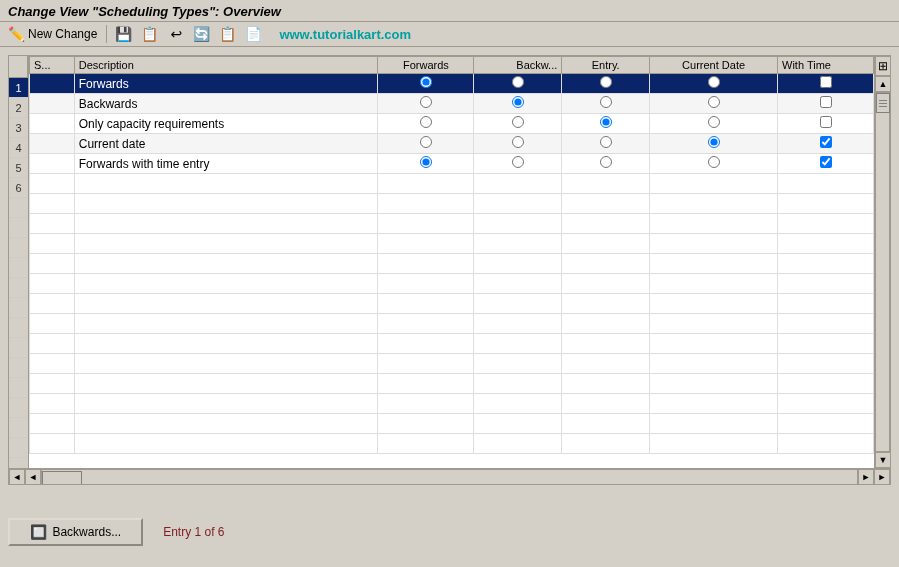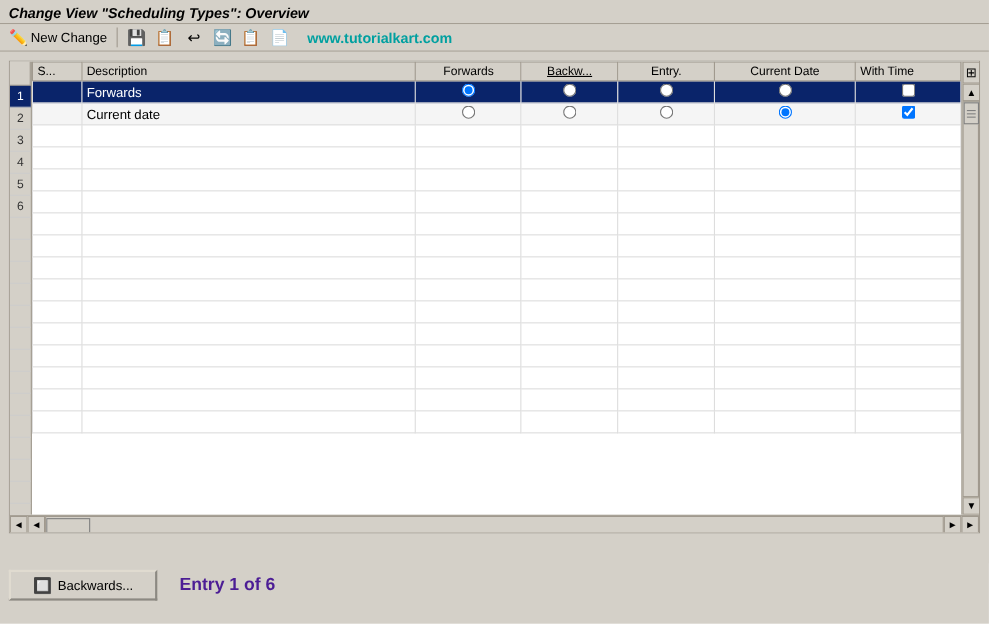--- a/index.html
+++ b/index.html
@@ -185,23 +185,22 @@
       font-size: 12px;
       cursor: pointer;
       display: flex;
       align-items: center;
       gap: 5px;
     }
     .position-icon {
       font-size: 14px;
     }
     .entry-info {
-      font-size: 16px;
-      color: #4c1d95;
-      font-weight: bold;
+      font-size: 12px;
+      color: #7f1d1d;
     }
     input[type="radio"] {
       width: 12px;
       height: 12px;
       cursor: pointer;
       margin: 0;
     }
     input[type="checkbox"] {
       width: 12px;
       height: 12px;
@@ -271,44 +270,71 @@
         <div class="row-num-cell"></div>
       </div>
 
       <div class="table-main" style="flex:1; overflow:hidden;">
         <table>
           <thead>
             <tr>
               <th style="width:28px;">S...</th>
               <th style="width:190px;">Description</th>
               <th style="width:60px; text-align:center;">Forwards</th>
-              <th style="width:55px; text-align:center;text-decoration:underline;">Backw...</th>
+              <th style="width:55px; text-align:right;">Backw...</th>
               <th style="width:55px; text-align:center;">Entry.</th>
               <th style="width:80px; text-align:center;">Current Date</th>
               <th style="width:60px; text-align:left;">With Time</th>
             </tr>
           </thead>
           <tbody id="table-body">
 
           <tr class="selected">
                 <td></td>
                 <td>Forwards</td>
                 <td class="center"><input type="radio" name="sched-1" value="forwards" checked="" style=""></td>
                 <td class="center"><input type="radio" name="sched-1" value="backwards" style=""></td>
                 <td class="center"><input type="radio" name="sched-1" value="capreq" style=""></td>
                 <td class="center"><input type="radio" name="sched-1" value="currentdate" style=""></td>
                 <td class="center"><input type="checkbox" style=""></td>
               </tr>
               <tr>
                 <td></td>
+                <td>Backwards</td>
+                <td class="center"><input type="radio" name="sched-2" value="forwards" style=""></td>
+                <td class="center"><input type="radio" name="sched-2" value="backwards" checked="" style=""></td>
+                <td class="center"><input type="radio" name="sched-2" value="capreq" style=""></td>
+                <td class="center"><input type="radio" name="sched-2" value="currentdate" style=""></td>
+                <td class="center"><input type="checkbox" style=""></td>
+              </tr>
+              <tr>
+                <td></td>
+                <td>Only capacity requirements</td>
+                <td class="center"><input type="radio" name="sched-3" value="forwards" style=""></td>
+                <td class="center"><input type="radio" name="sched-3" value="backwards" style=""></td>
+                <td class="center"><input type="radio" name="sched-3" value="capreq" checked="" style=""></td>
+                <td class="center"><input type="radio" name="sched-3" value="currentdate" style=""></td>
+                <td class="center"><input type="checkbox" style=""></td>
+              </tr>
+              <tr>
+                <td></td>
                 <td>Current date</td>
                 <td class="center"><input type="radio" name="sched-4" value="forwards" style=""></td>
                 <td class="center"><input type="radio" name="sched-4" value="backwards" style=""></td>
                 <td class="center"><input type="radio" name="sched-4" value="capreq" style=""></td>
                 <td class="center"><input type="radio" name="sched-4" value="currentdate" checked="" style=""></td>
+                <td class="center"><input type="checkbox" checked="" style=""></td>
+              </tr>
+              <tr>
+                <td></td>
+                <td>Forwards with time entry</td>
+                <td class="center"><input type="radio" name="sched-5" value="forwards" checked="" style=""></td>
+                <td class="center"><input type="radio" name="sched-5" value="backwards" style=""></td>
+                <td class="center"><input type="radio" name="sched-5" value="capreq" style=""></td>
+                <td class="center"><input type="radio" name="sched-5" value="currentdate" style=""></td>
                 <td class="center"><input type="checkbox" checked="" style=""></td>
               </tr>
               <tr class="empty-row">
                 <td></td>
                 <td></td>
                 <td></td>
                 <td></td>
                 <td></td>
                 <td></td>
                 <td></td>

